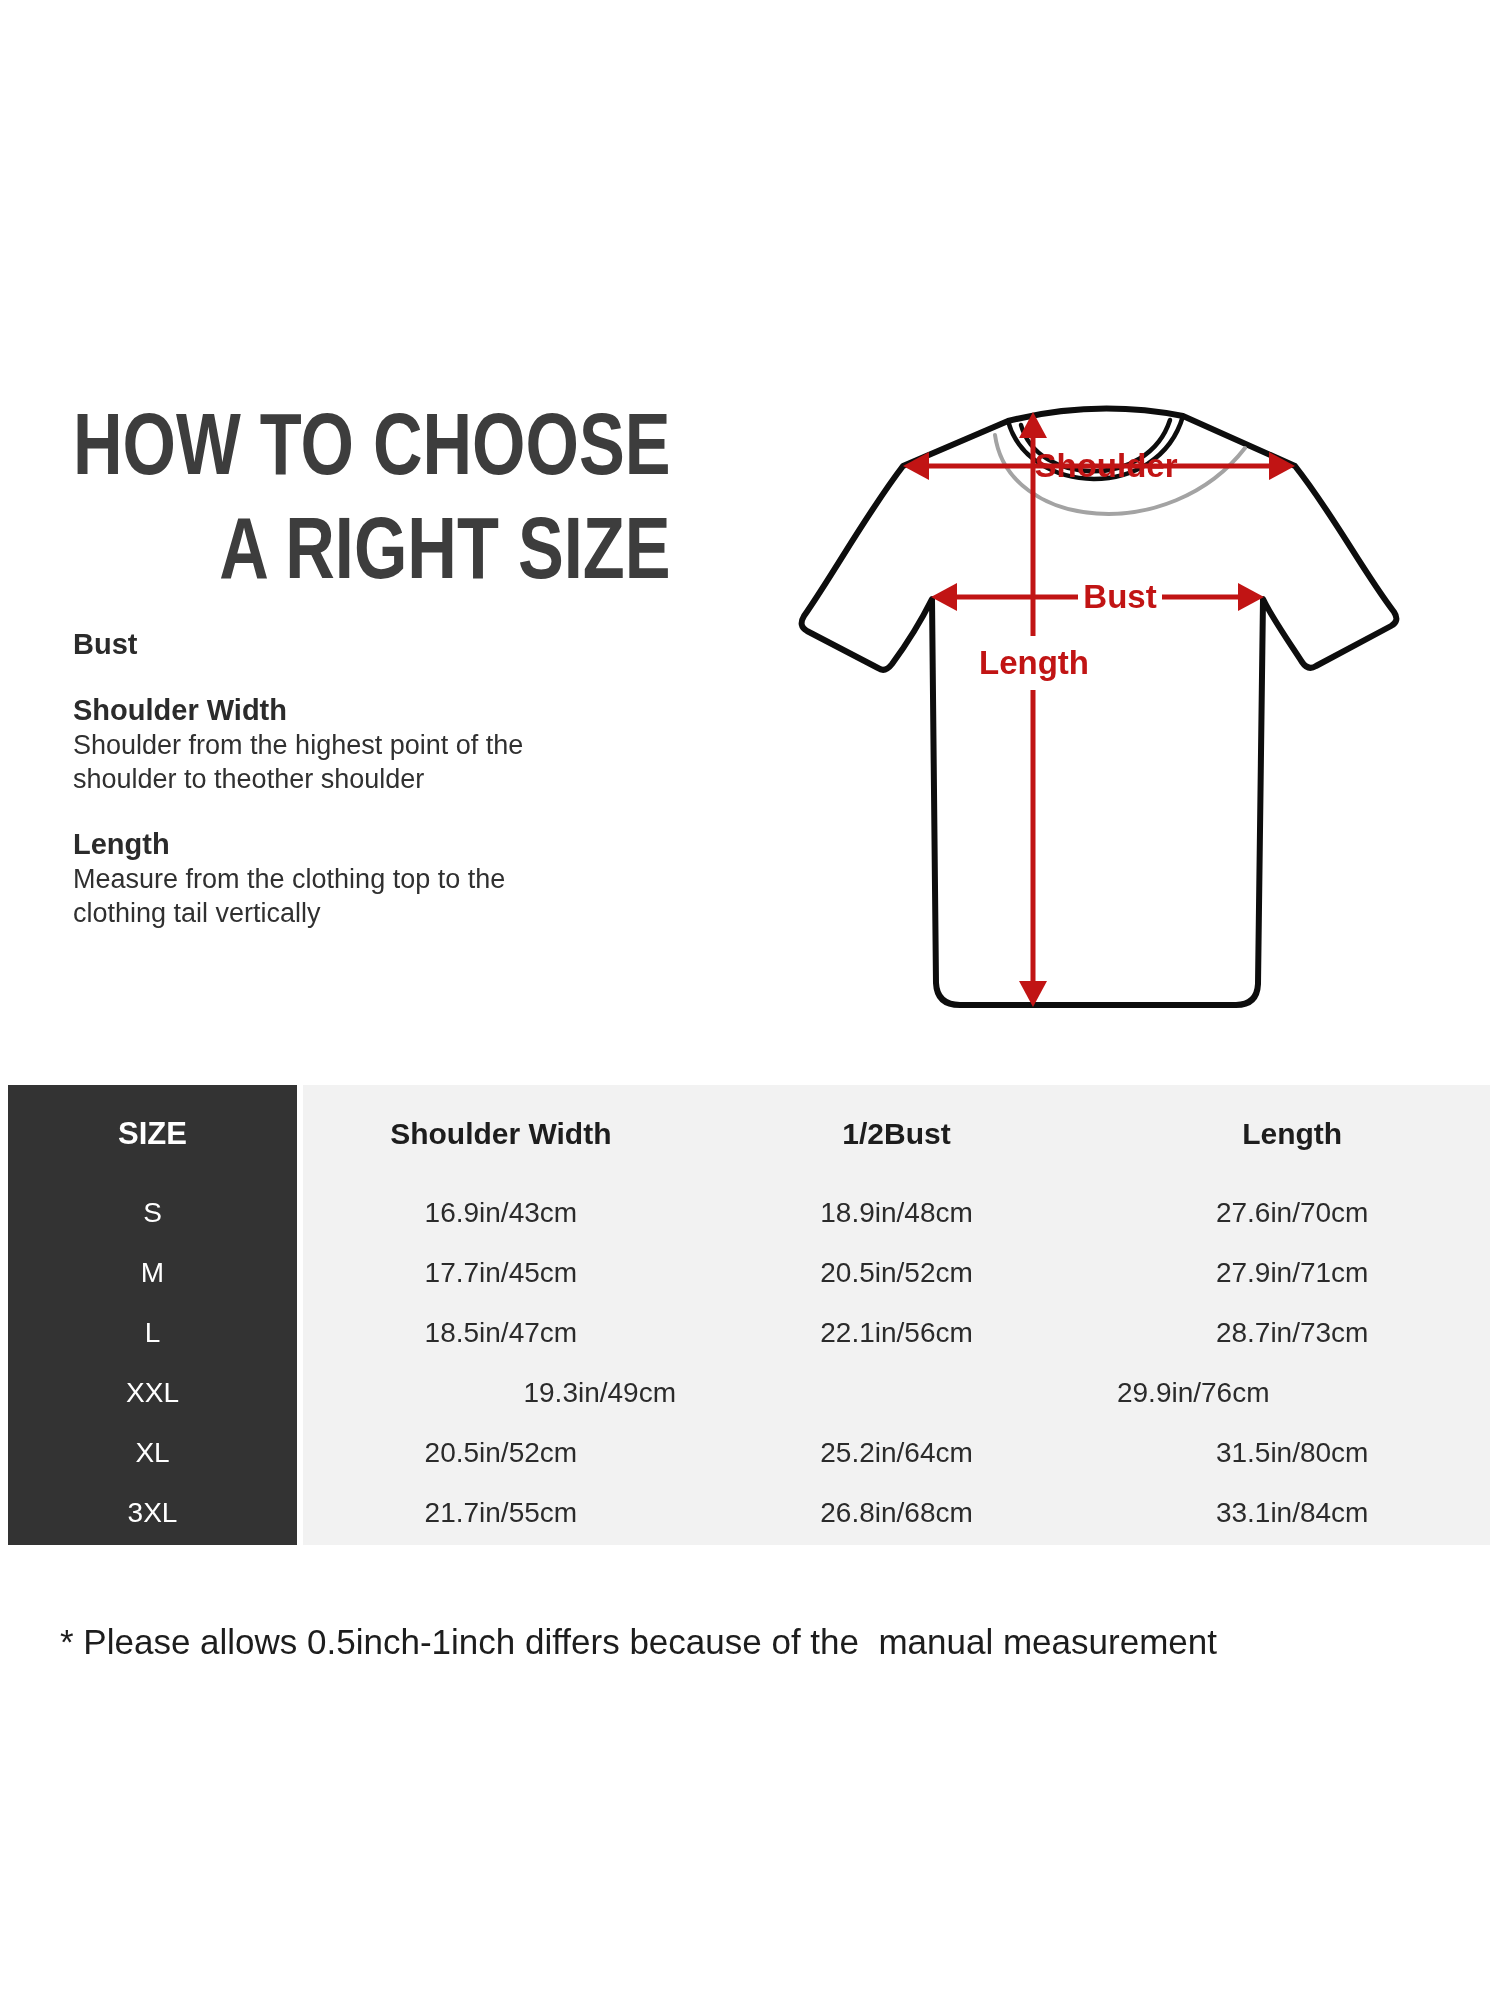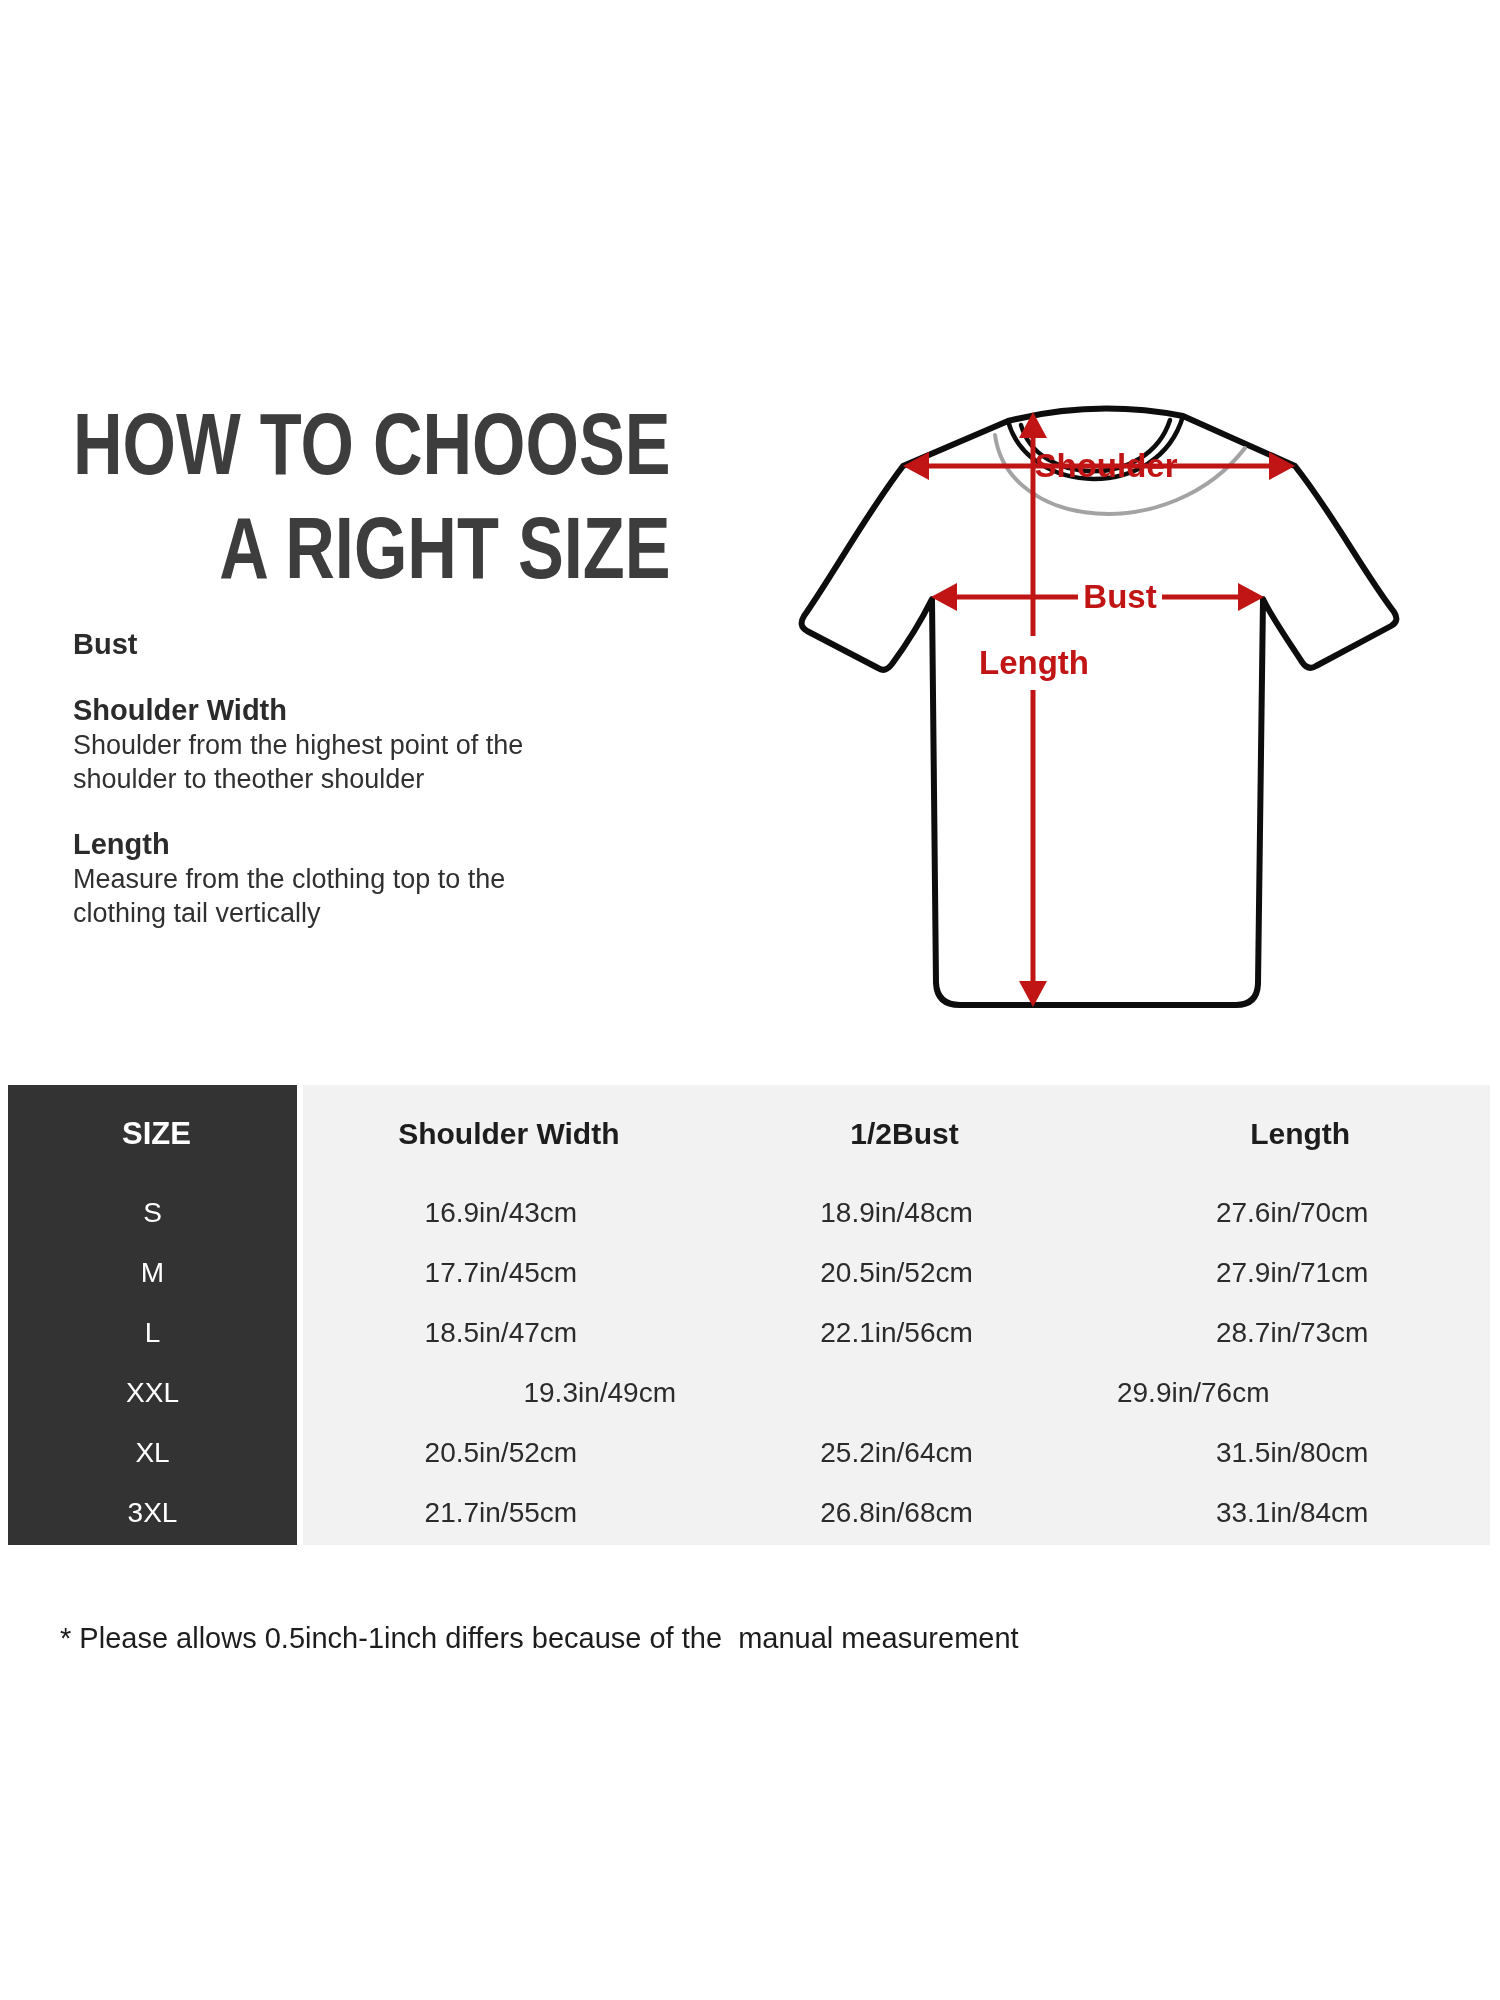--- a/index.html
+++ b/index.html
@@ -38,29 +38,29 @@
   }
   .col-size{
     width:289px;background:var(--tbl-header-bg,#333333);color:var(--tbl-header-text,#ffffff);
     display:flex;flex-direction:column;flex:none;
   }
   .col-data{
     flex:1;background:var(--tbl-body-bg,#f2f2f2);margin-left:6px;
     display:flex;flex-direction:column;color:var(--tbl-body-text,#2b2b2b);
   }
   .trow{height:60px;display:flex;align-items:center;flex:none;}
-  .trow.header{height:98px;padding-left:8px;}
+  .trow.header{height:98px;}
   .col-size .trow{justify-content:center;font-size:28px;}
   .col-size .trow.header{font-size:31px;font-weight:700;}
   .col-data .trow{width:100%;}
   .tcell{flex:1;text-align:center;font-size:28px;}
   .trow.header .tcell{font-size:30px;font-weight:700;color:#1d1d1d;}
   
   .footnote{
-    position:absolute;left:60px;top:1622px;font-size:29px;color:#1d1d1d;
+    position:absolute;left:60px;top:1622px;font-size:35px;color:#1d1d1d;
     white-space:pre-wrap;
   }
 </style>
 </head>
 <body style="--title-color: #3d3d3d; --accent: #c11414; --ink: #0d0d0d; --tbl-header-bg: #333333; --tbl-header-text: #ffffff; --tbl-body-bg: #f2f2f2; --tbl-body-text: #2b2b2b;">
 
 <div class="title-block">
   <div class="title-line">HOW TO CHOOSE</div>
   <div class="title-line">A RIGHT SIZE</div>
 </div>

